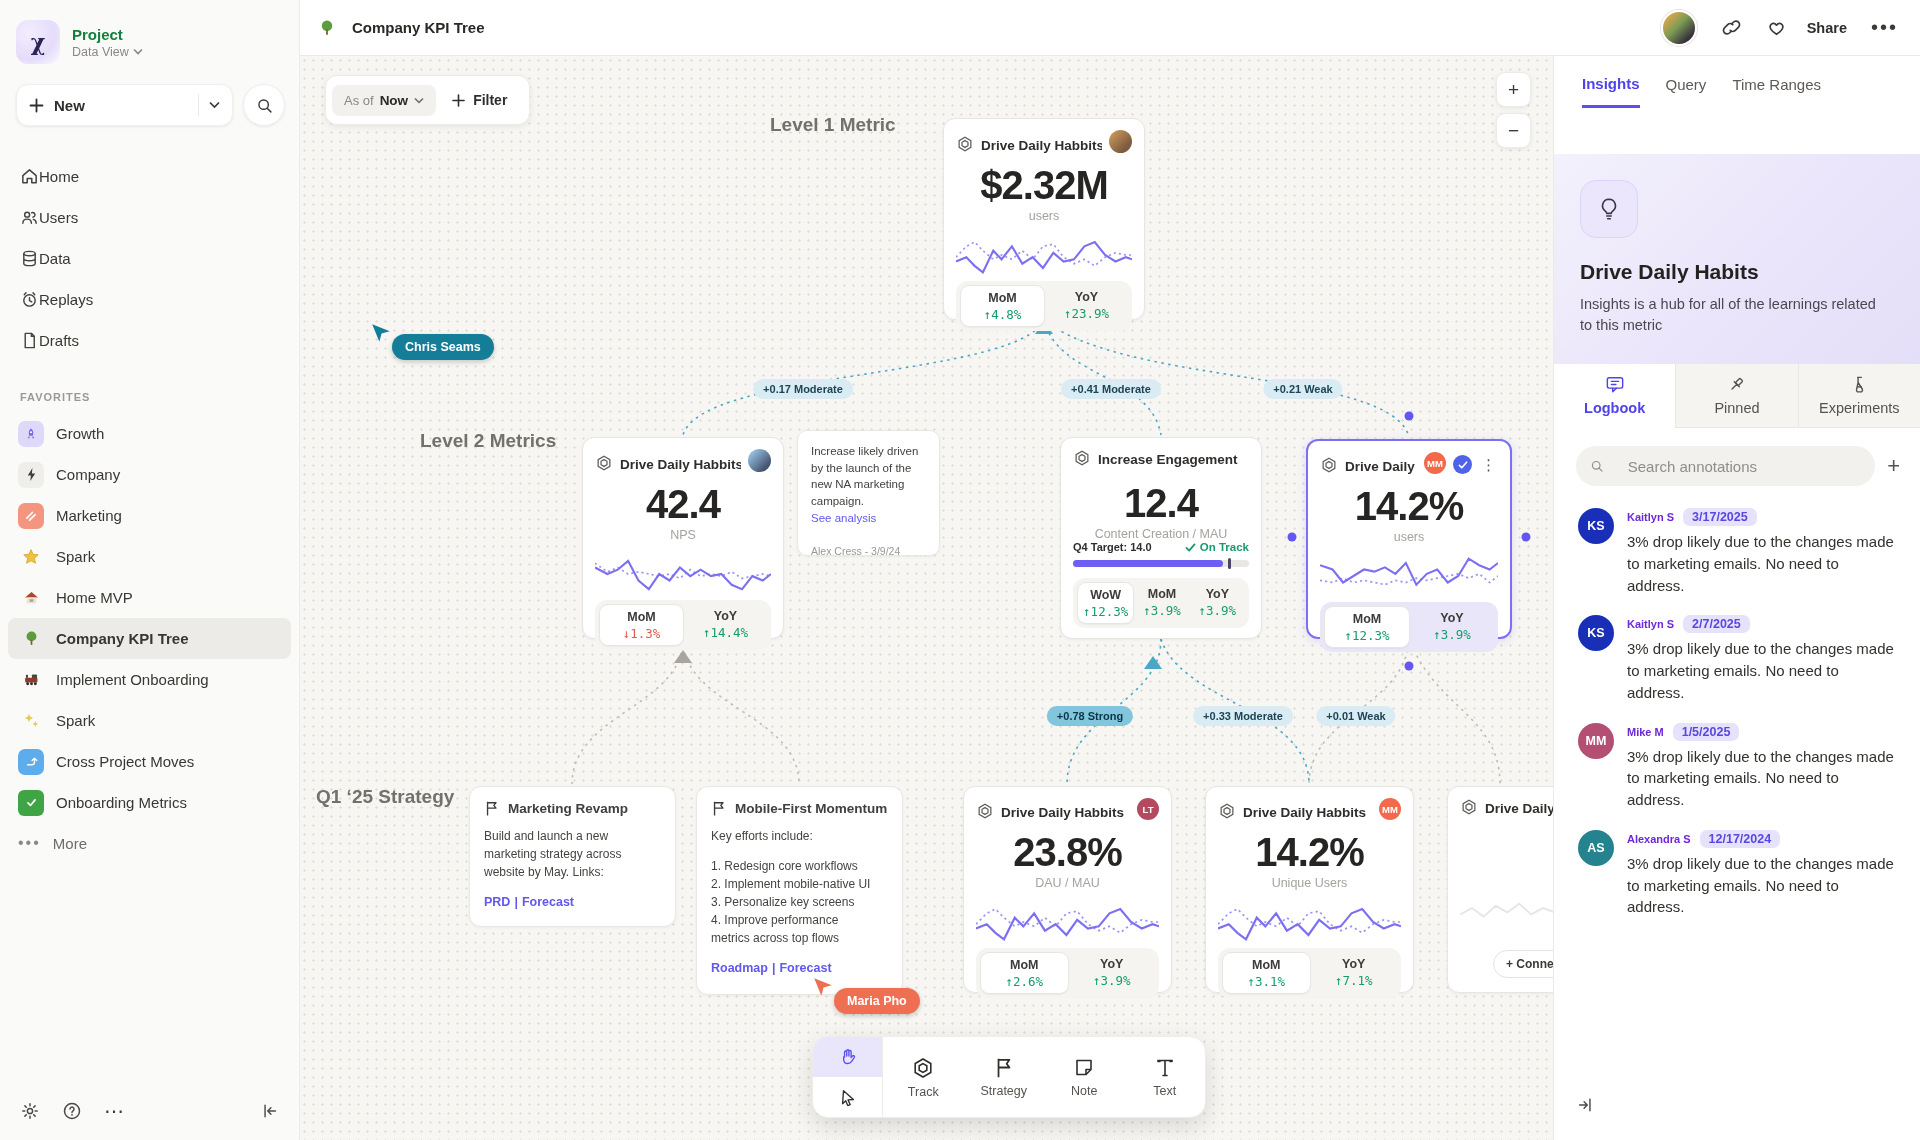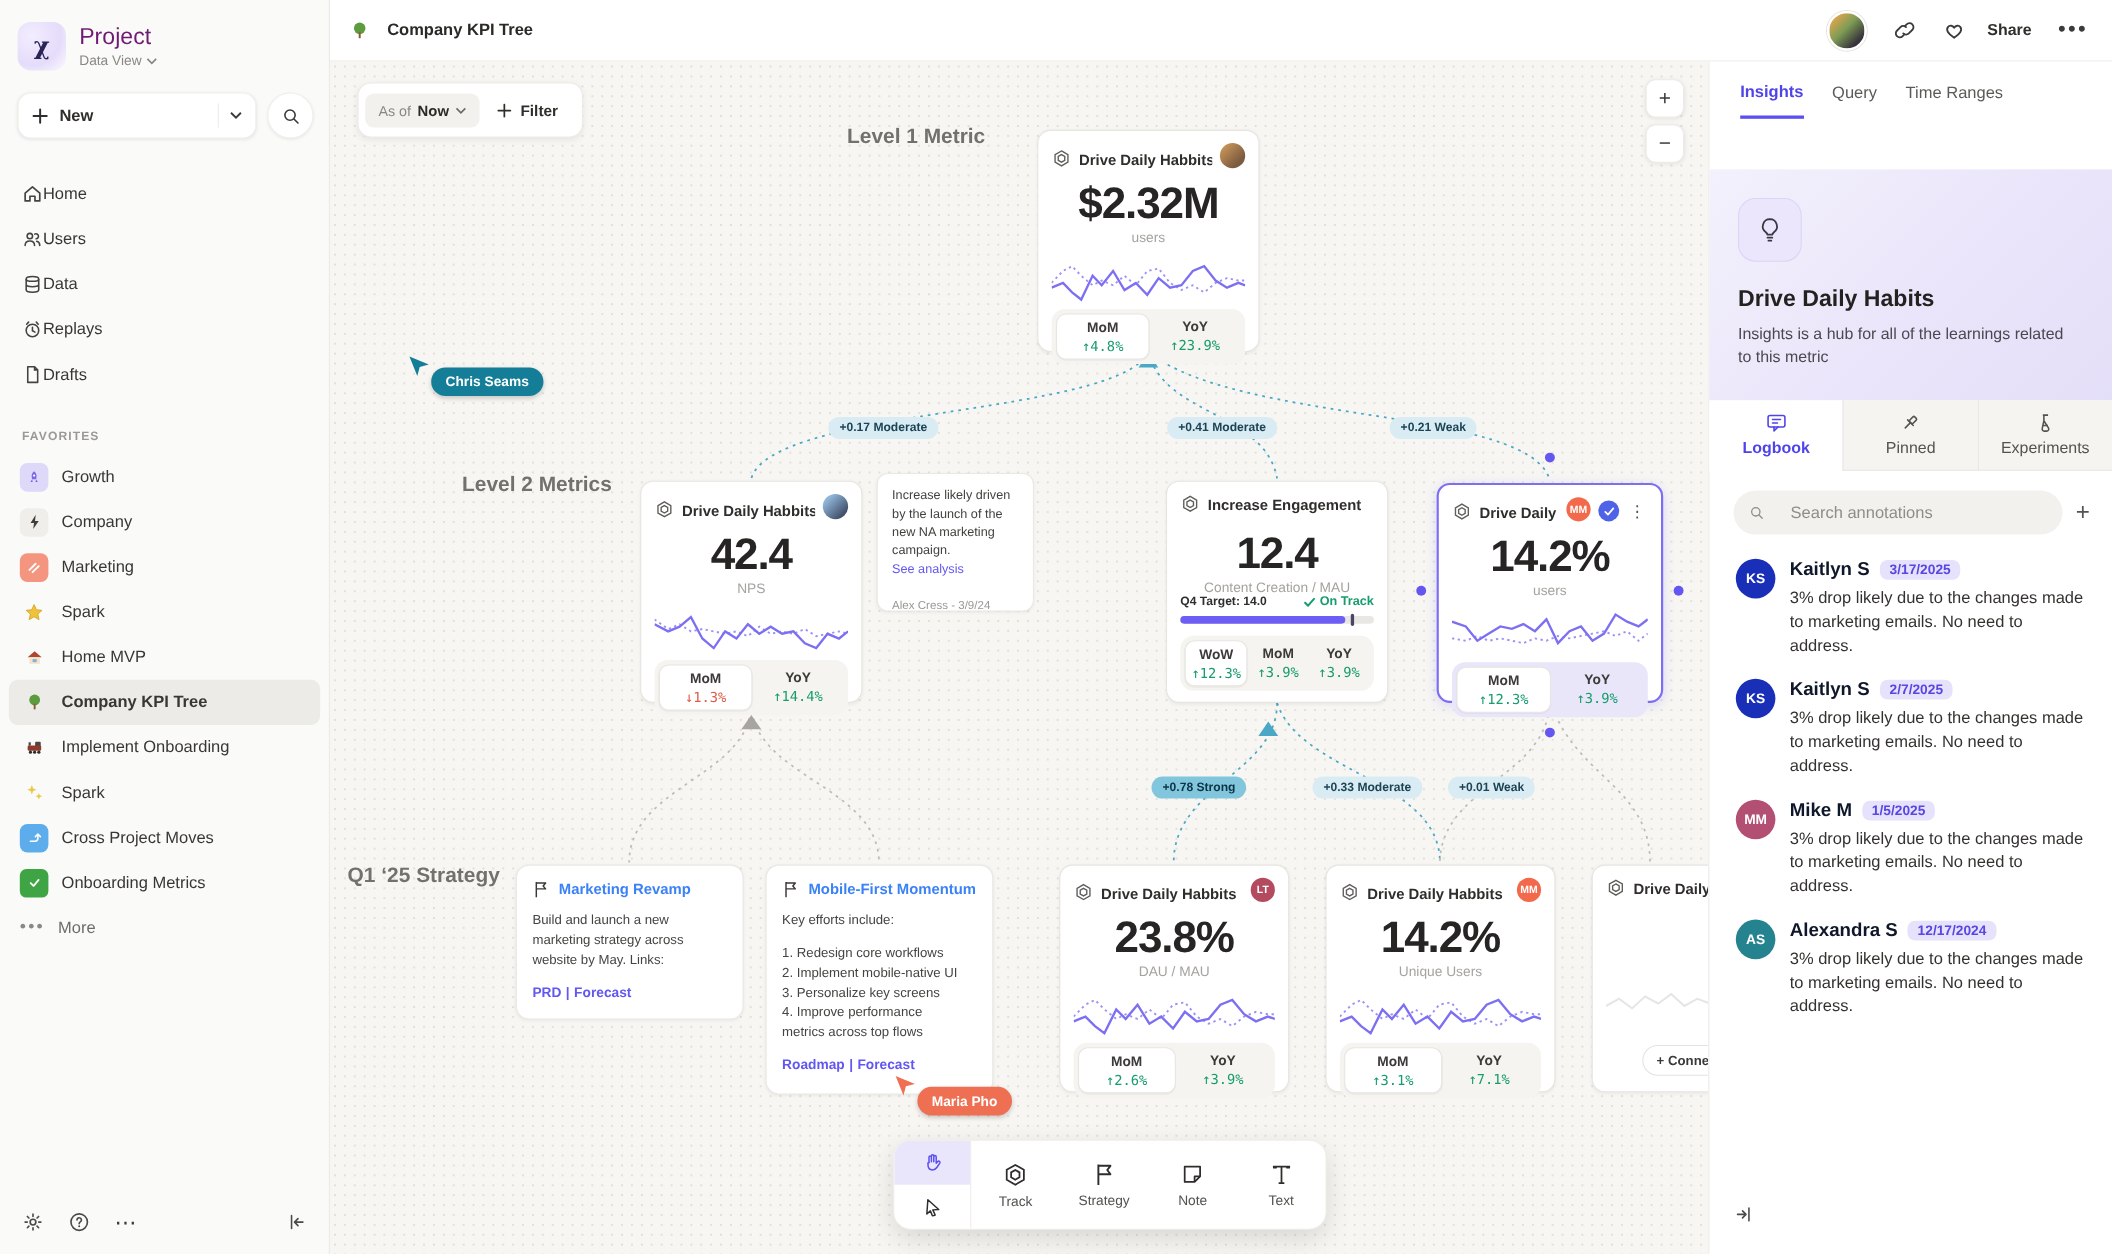--- a/index.html
+++ b/index.html
@@ -3,21 +3,21 @@
 <meta charset="utf-8">
 <style>
   * { box-sizing: border-box; margin: 0; padding: 0; }
   html,body { width:1920px; height:1140px; overflow:hidden; font-family:"Liberation Sans",sans-serif; background:#fff; color:#2f2e2b; }
   .app { display:flex; width:1920px; height:1140px; }
 
   
   .sidebar { width:300px; height:100%; background:#FAFAF8; border-right:1px solid #ECEAE6; position:relative; flex:none; }
   .proj { display:flex; align-items:center; gap:12px; padding:20px 18px 8px 16px; }
   .logo { width:44px; height:44px; border-radius:12px; background:radial-gradient(circle at 30% 30%,#f3edff,#e4dcfa 60%,#fdfbff); display:flex; align-items:center; justify-content:center; font-weight:bold; font-size:22px; color:#2b2457; font-family:"DejaVu Serif",serif; }
-  .proj-name { font-size:21px; font-weight:400; color:#701a75; }
+  .proj-name { font-size:15px; font-weight:700; color:#15803d; }
   .proj-sub { font-size:12.5px; color:#8a8884; display:flex; align-items:center; gap:4px; margin-top:2px; }
   .newrow { display:flex; gap:10px; padding:12px 14px 4px 16px; align-items:center; }
   .newbtn { flex:1; height:42px; background:#fff; border:1px solid #F0EFEB; border-radius:12px; box-shadow:0 1px 3px rgba(0,0,0,.08); display:flex; align-items:center; padding:0 12px; gap:10px; cursor:pointer; }
   .newbtn .lbl { font-size:15px; font-weight:700; flex:1; }
   .newbtn .div { width:1px; height:22px; background:#EDEBE7; }
   .searchbtn { width:42px; height:42px; border-radius:50%; background:#fff; border:1px solid #F0EFEB; box-shadow:0 1px 3px rgba(0,0,0,.08); display:flex; align-items:center; justify-content:center; cursor:pointer; }
   .nav { margin-top:26px; }
   .nav-item { display:flex; align-items:center; gap:0; height:41px; padding-left:20px; font-size:15px; color:#383733; cursor:pointer; }
   .favhdr { font-size:11px; font-weight:700; letter-spacing:.09em; color:#9B9995; margin:30px 0 10px 20px; }
   .fav { margin:0 8px; }
@@ -80,21 +80,21 @@
   .ontrack { font-size:11.5px; font-weight:700; color:#179D6B; display:flex; align-items:center; gap:4px; }
   .pbar { margin-top:7px; height:7px; border-radius:4px; background:#E9E7E3; position:relative; }
   .pfill { position:absolute; left:0; top:0; bottom:0; width:85%; border-radius:4px; background:#6D5EF6; }
   .pmark { position:absolute; left:88%; top:-2px; width:3px; height:11px; border-radius:2px; background:#4a4565; }
 
   
   .notecard { position:absolute; background:#fff; border:1px solid #EAE8E4; border-radius:10px; box-shadow:0 1px 3px rgba(0,0,0,.05); padding:12px 13px; font-size:11.5px; line-height:1.45; color:#43423E; }
   .notecard .lnk { color:#6257F0; cursor:pointer; }
   .notecard .auth { color:#9A9894; font-size:10.5px; margin-top:18px; }
   .strat { position:absolute; background:#fff; border:1px solid #EAE8E4; border-radius:12px; box-shadow:0 1px 3px rgba(0,0,0,.05); padding:13px 14px; }
-  .strat .shead { display:flex; align-items:center; gap:8px; font-size:13.5px; font-weight:700; color:#3b82f6; }
+  .strat .shead { display:flex; align-items:center; gap:8px; font-size:13.5px; font-weight:700; color:#404040; }
   .strat .sbody { font-size:12px; line-height:1.5; color:#454440; margin-top:10px; }
   .strat .slinks { font-size:12.5px; font-weight:700; color:#6257F0; margin-top:14px; }
   .strat .slinks .sep { color:#6257F0; margin:0 4px; }
   .strat .sitem { font-size:12px; line-height:1.5; color:#454440; }
 
   
   .pill { position:absolute; transform:translate(-50%,-50%); background:#D9ECF3; color:#1D4456; font-size:11px; font-weight:700; padding:4px 10px; border-radius:13px; white-space:nowrap; }
   .pill.strong { background:#82C6DD; color:#0B3547; }
   .cursor { position:absolute; }
   .cursor .tag { position:absolute; left:22px; top:12px; color:#fff; font-size:12.5px; font-weight:700; padding:6px 13px; border-radius:16px; white-space:nowrap; box-shadow:0 2px 5px rgba(0,0,0,.2); }
@@ -128,21 +128,21 @@
   .searchrow { display:flex; align-items:center; gap:12px; margin:18px 20px 16px 22px; }
   .searchbox { flex:1; height:40px; border-radius:20px; background:#F2F1EE; display:flex; align-items:center; gap:24px; padding:0 14px; }
   .searchbox input { border:none; outline:none; background:transparent; font-size:15px; color:#3a3936; width:100%; font-family:inherit; }
   .searchbox input::placeholder { color:#8F8D88; }
   .plus { font-size:22px; color:#55534F; cursor:pointer; line-height:1; }
   .alist { padding:6px 24px 0; overflow:hidden; }
   .aitem { display:flex; gap:13px; margin-bottom:19px; }
   .aav { width:36px; height:36px; border-radius:50%; color:#fff; font-size:12.5px; font-weight:700; display:flex; align-items:center; justify-content:center; flex:none; }
   .av-ks { background:#1A2FB8; } .av-mm2 { background:#B34F72; } .av-as { background:#25828F; }
   .ahead { display:flex; align-items:center; gap:9px; }
-  .aname { font-size:17px; font-weight:700; color:#0f172a; }
+  .aname { font-size:11px; font-weight:700; color:#6d28d9; }
   .adate { background:#E7E2FC; color:#5847E0; font-size:12.5px; font-weight:700; border-radius:7px; padding:2px 9px; }
   .atext { font-size:15px; line-height:1.45; color:#33322E; margin-top:5px; }
   .pcollapse { position:absolute; left:22px; bottom:22px; cursor:pointer; }
 </style>
 </head>
 <body>
 
 <div class="app">
 
   <aside class="sidebar">

